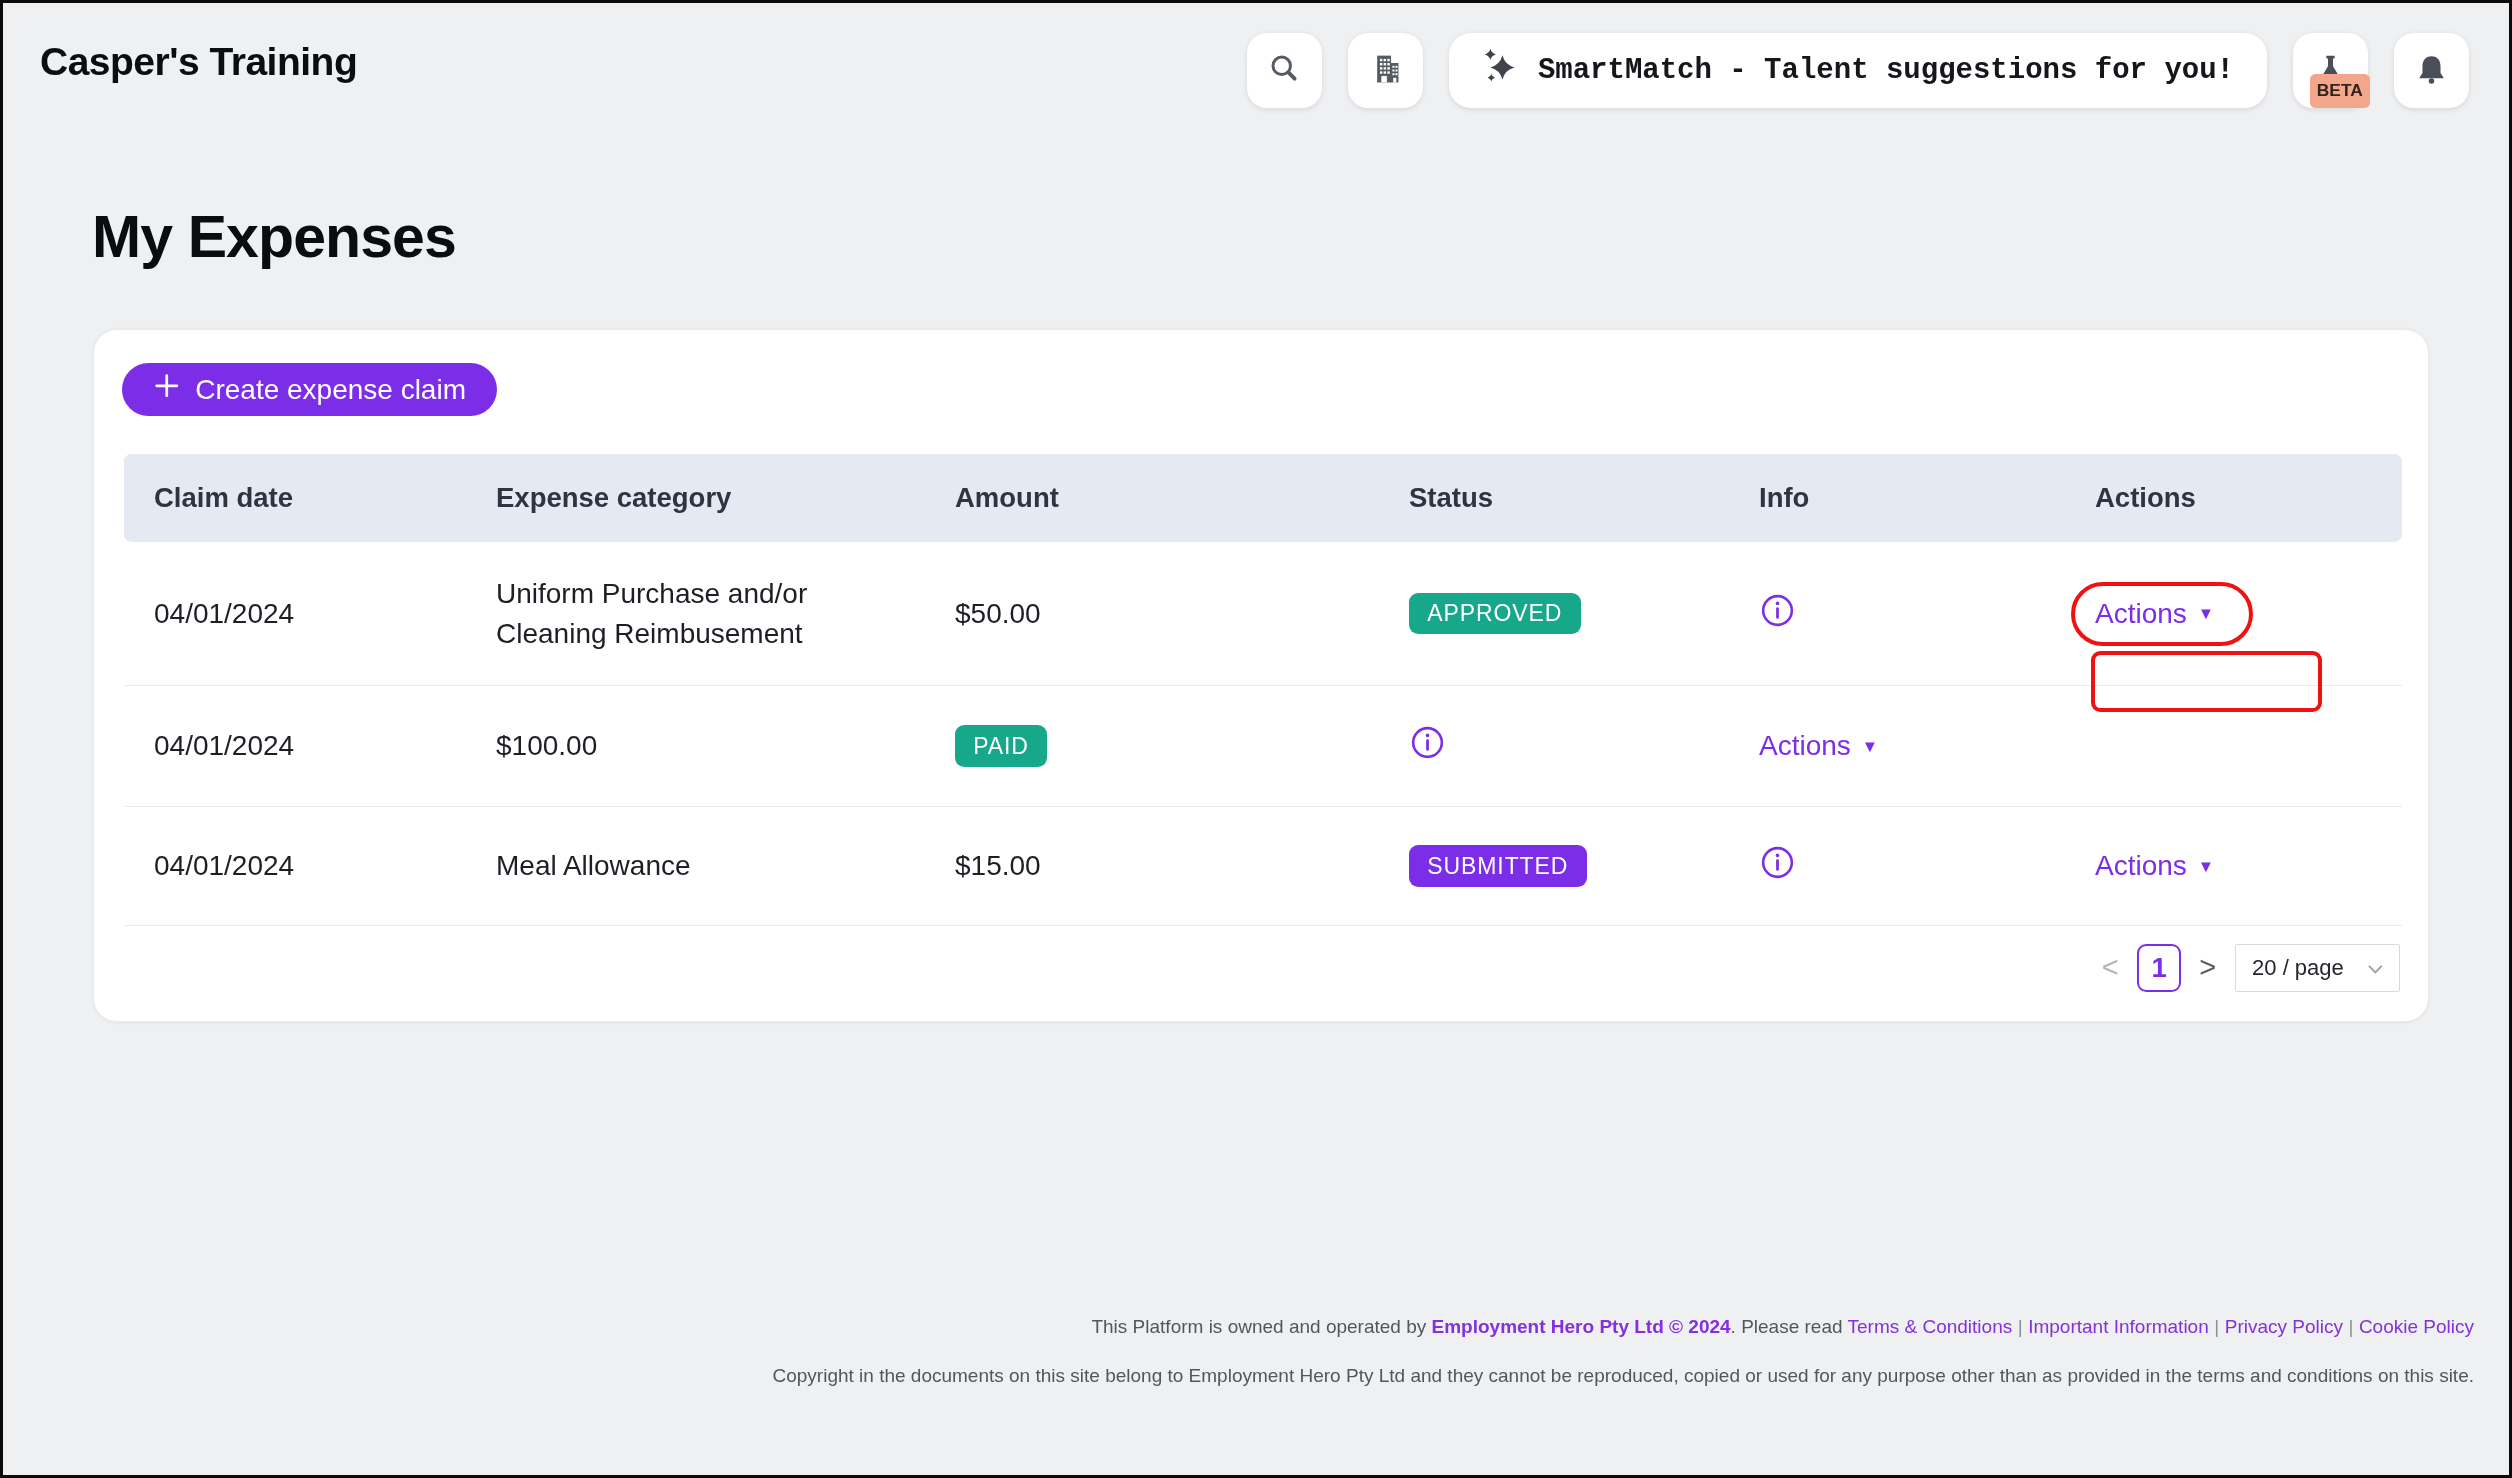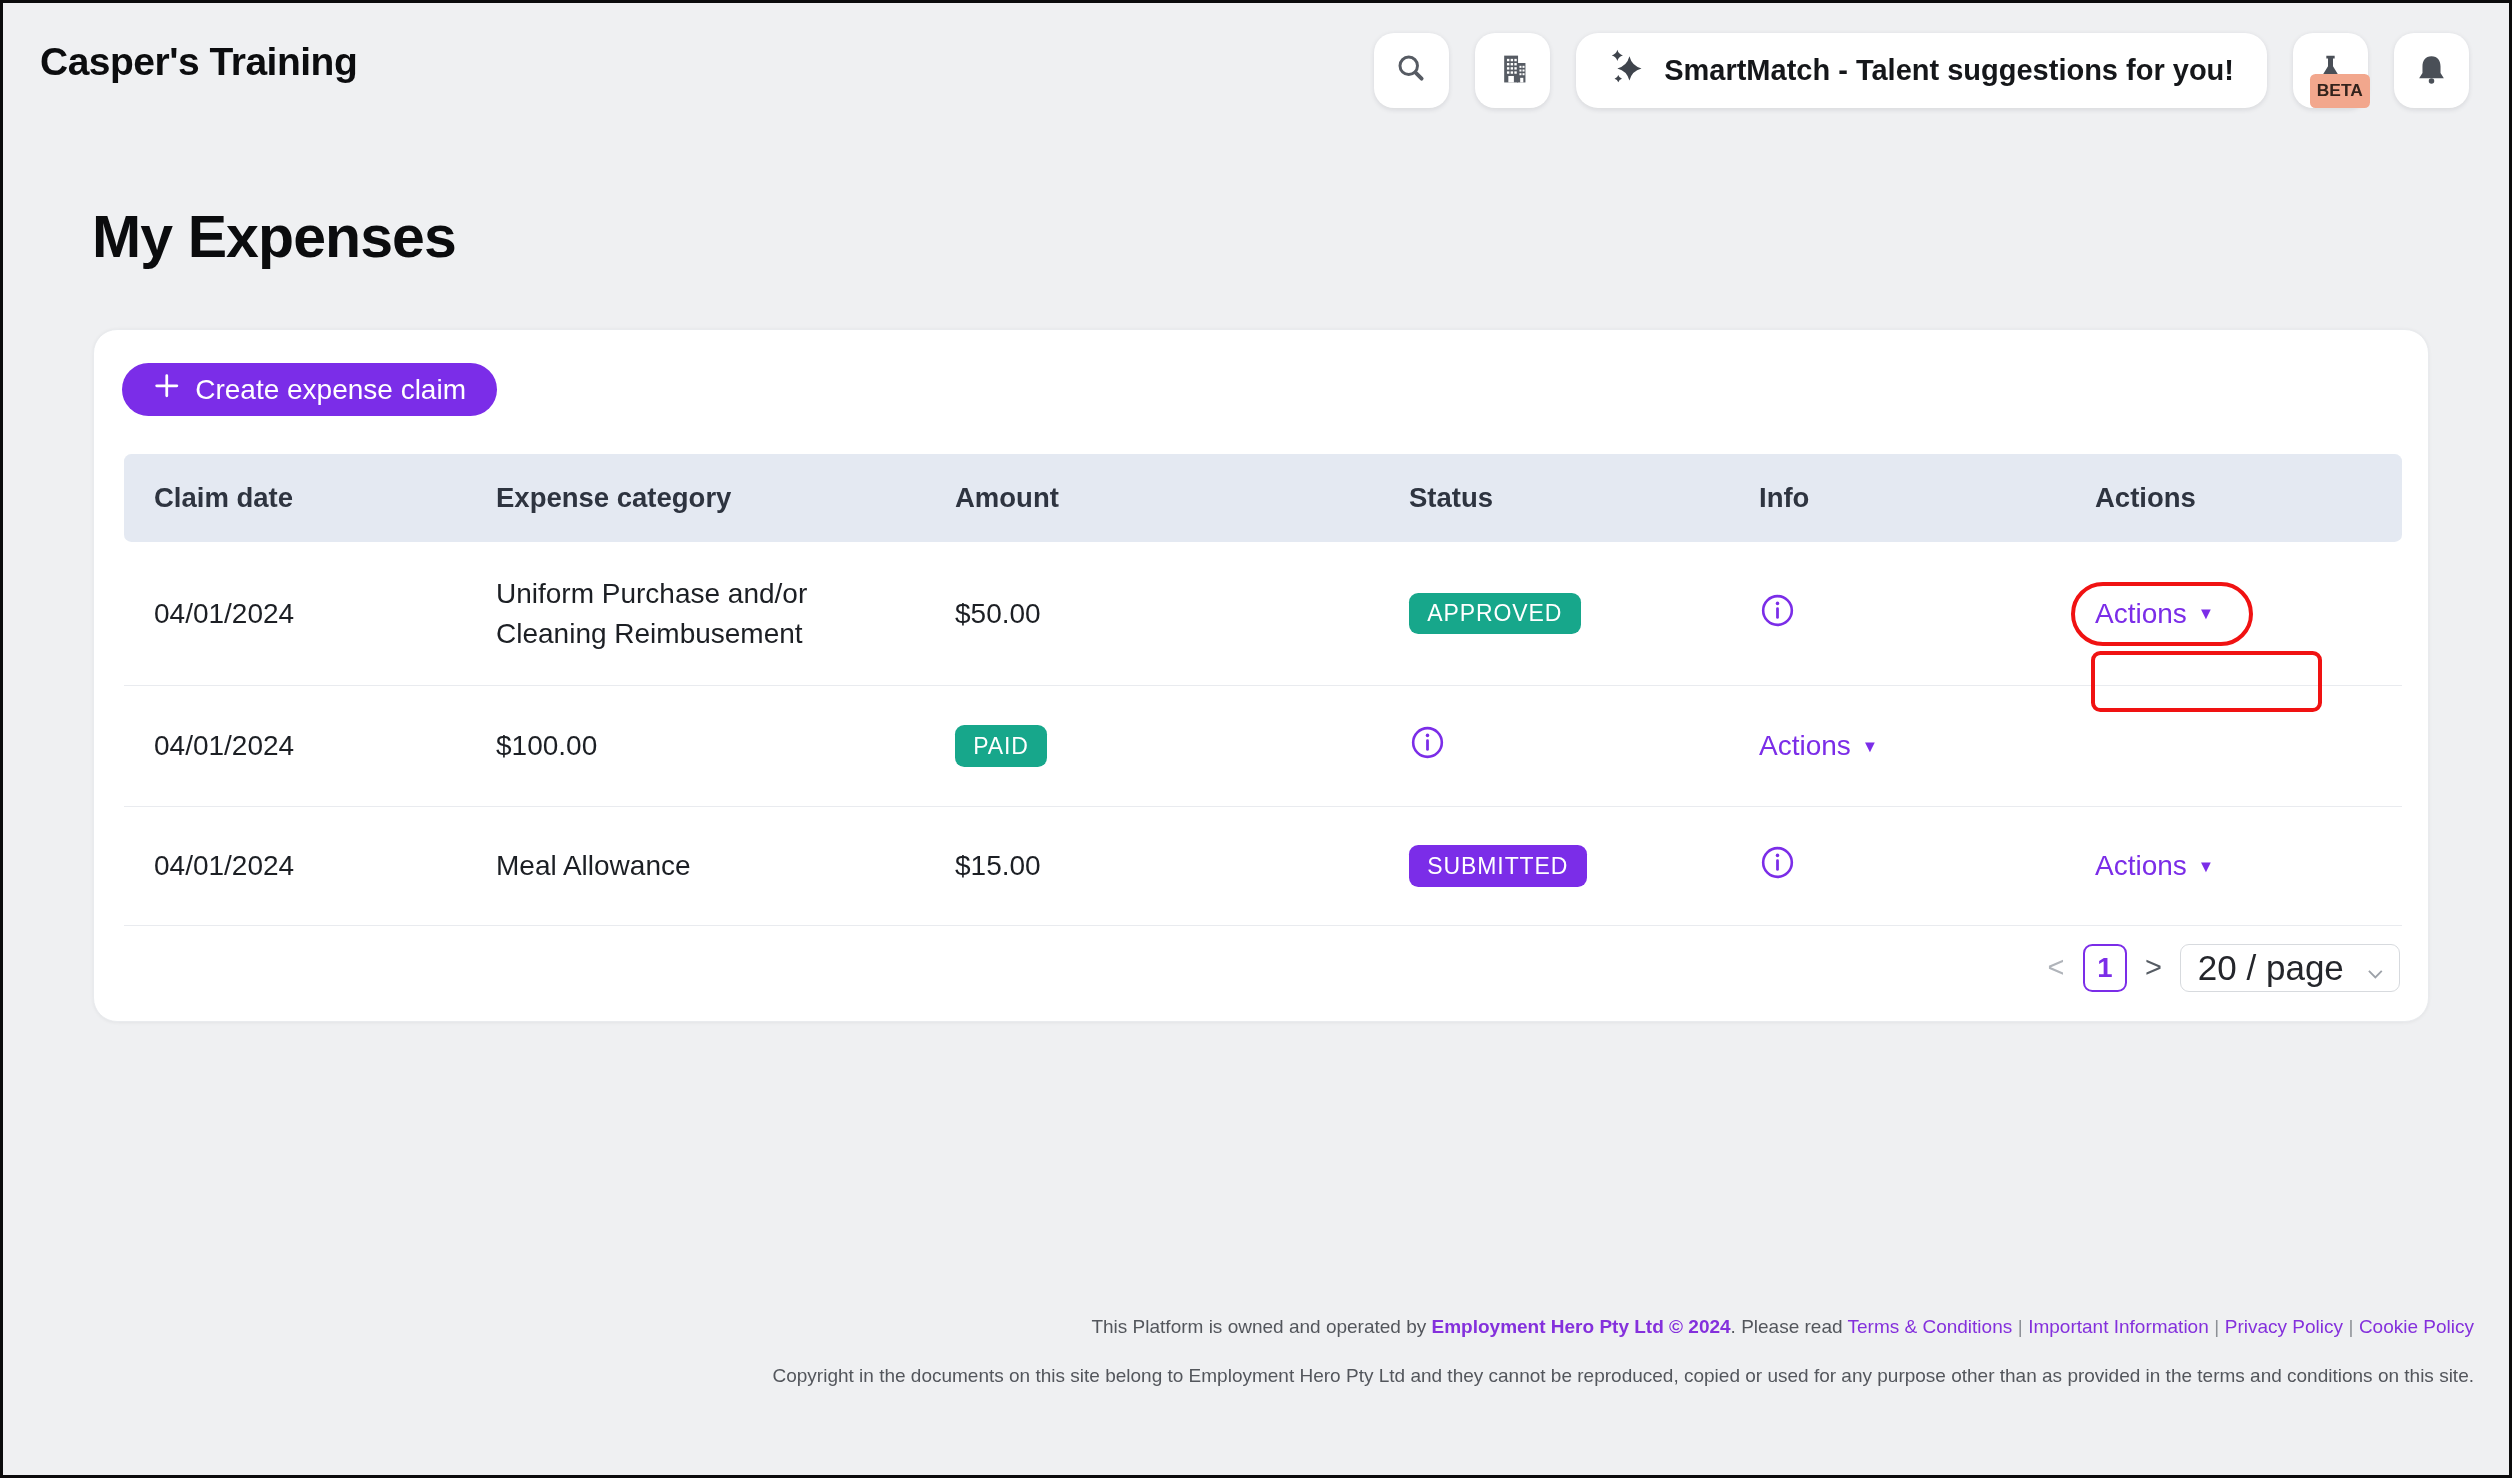--- a/index.html
+++ b/index.html
@@ -5,21 +5,21 @@
   html,body{margin:0;padding:0;background:#D8D9DB;}
   .viewport{
     position:relative;width:2512px;height:1478px;box-sizing:border-box;
     background:#EFF0F2;border:3.7px solid #0B0B0C;overflow:hidden;
     font-family:"Liberation Sans","DejaVu Sans",sans-serif;color:#1C1F24;
   }
   
   .brand{position:absolute;left:37px;top:37px;font-size:39px;font-weight:800;color:#0C0D0F;letter-spacing:-0.5px;}
   .header-right{position:absolute;top:30px;right:40px;height:75px;display:flex;align-items:center;gap:26px;}
   .icon-btn{width:75px;height:75px;background:#fff;border:none;border-radius:20px;display:flex;align-items:center;justify-content:center;box-shadow:0 1.8px 5.5px rgba(16,24,40,.10);cursor:pointer;position:relative;}
-  .pill-btn{height:75px;background:#fff;border:none;border-radius:22px;display:flex;align-items:center;gap:16.5px;padding:0 33px;font-family:Liberation Sans, sans-serif;font-size:29px;font-weight:700;color:#15171A;box-shadow:0 1.8px 5.5px rgba(16,24,40,.10);cursor:pointer;}
+  .pill-btn{height:75px;background:#fff;border:none;border-radius:22px;display:flex;align-items:center;gap:16.5px;padding:0 33px;font-family:Liberation Mono, monospace;font-size:29px;font-weight:700;color:#15171A;box-shadow:0 1.8px 5.5px rgba(16,24,40,.10);cursor:pointer;}
   .user-pill{padding:0 16.5px 0 31px;gap:18.3px;}
   .avatar{width:51px;height:51px;border-radius:50%;border:2.3px solid #7B2DE8;color:#7B2DE8;font-size:24px;font-weight:500;display:flex;align-items:center;justify-content:center;background:#fff;}
   .beta-badge{position:absolute;left:16.5px;bottom:0px;background:#F2A78D;color:#33231C;font-size:17.4px;font-weight:700;line-height:1;padding:8.3px 7.3px;border-radius:5.5px;}
   
   .page-title{position:absolute;left:89px;top:200px;margin:0;font-size:59px;font-weight:800;color:#0B0C0E;letter-spacing:-0.9px;}
   
   .card{position:absolute;left:90px;top:326px;width:2336px;height:693px;background:#fff;border:0.9px solid #E9EBEE;border-radius:24px;box-shadow:0 0.9px 3.7px rgba(0,0,0,.05);box-sizing:border-box;}
   .create-btn{position:absolute;left:28px;top:33px;height:53px;border:none;border-radius:26.6px;background:#7B2DE8;color:#fff;font-family:inherit;font-size:28px;font-weight:500;display:inline-flex;align-items:center;gap:14.7px;padding:0 31px;cursor:pointer;}
   
   .table{position:absolute;left:30px;top:124px;width:2278px;}
@@ -33,21 +33,21 @@
   .badge--approved,.badge--paid{background:#17A78B;}
   .badge--submitted{background:#7B2DE8;}
   .actions-link{display:inline-flex;align-items:center;gap:11px;color:#7B2DE8;font-size:28px;font-weight:500;cursor:pointer;background:none;border:none;font-family:inherit;padding:0;}
   .caret{font-size:16.5px;line-height:1;}
   
   .pagination{position:absolute;right:28px;top:612px;height:51px;display:flex;align-items:center;gap:16.5px;}
   .pg-arrow{font-size:29px;line-height:1;background:none;border:none;font-family:inherit;cursor:pointer;padding:0 1.8px;}
   .pg-prev{color:#B0B4BA;}
   .pg-next{color:#565C64;}
   .pg-current{width:44px;height:48px;border:2.3px solid #7B2DE8;border-radius:9.2px;color:#7B2DE8;font-size:27.5px;font-weight:600;display:flex;align-items:center;justify-content:center;box-sizing:border-box;background:#fff;cursor:pointer;}
-  .pg-size{height:48px;border:1.4px solid #D7DADE;border-radius:9px;background:#fff;display:flex;align-items:center;gap:24px;padding:0 16.5px;font-size:35px;color:#24262B;box-sizing:border-box;cursor:pointer;}
+  .pg-size{height:48px;border:1.4px solid #D7DADE;border-radius:2px;background:#fff;display:flex;align-items:center;gap:24px;padding:0 16.5px;font-size:22px;color:#24262B;box-sizing:border-box;cursor:pointer;}
   
   .dropdown{position:absolute;left:2090px;top:647px;width:223px;background:#fff;border-radius:11px;box-shadow:0 9.2px 26px rgba(0,0,0,.14),0 1.8px 7.3px rgba(0,0,0,.08);z-index:5;}
   .dd-item{height:59px;display:flex;align-items:center;gap:14.7px;padding:0 22px;font-size:27.5px;cursor:pointer;}
   .dd-view{color:#1A1C20;}
   .dd-delete{color:#D9482C;}
   
   .annotation{position:absolute;border:4.6px solid #F01212;box-sizing:border-box;z-index:8;pointer-events:none;}
   .annotation-pill{left:2068px;top:579px;width:182px;height:64px;border-radius:33px;}
   .annotation-rect{left:2088px;top:648px;width:231px;height:61px;border-radius:9.2px;}
   

